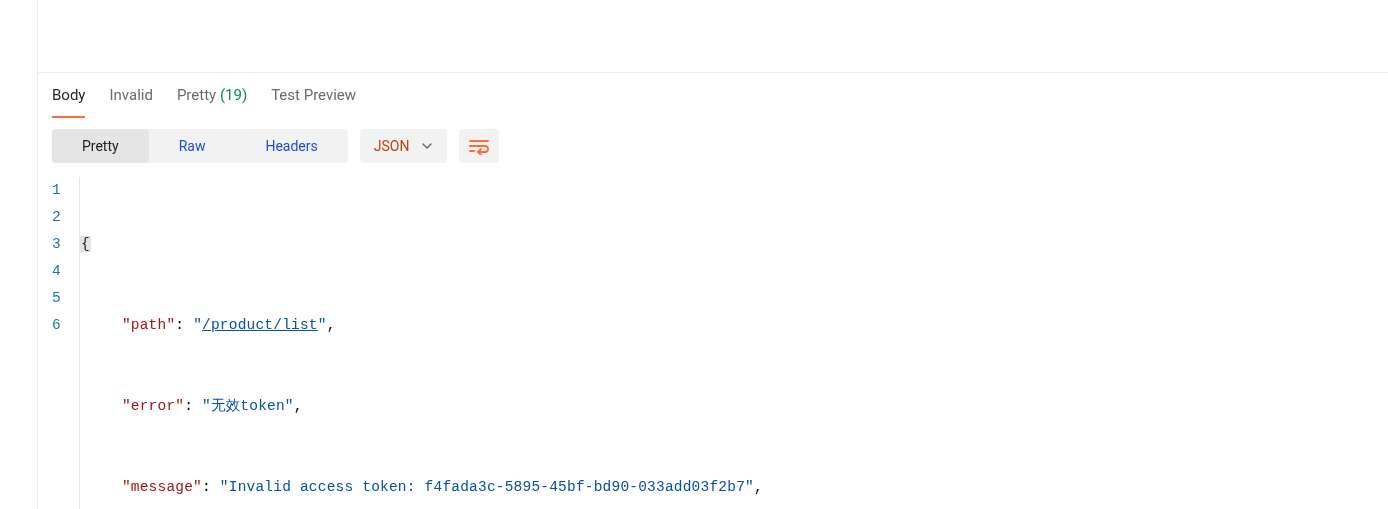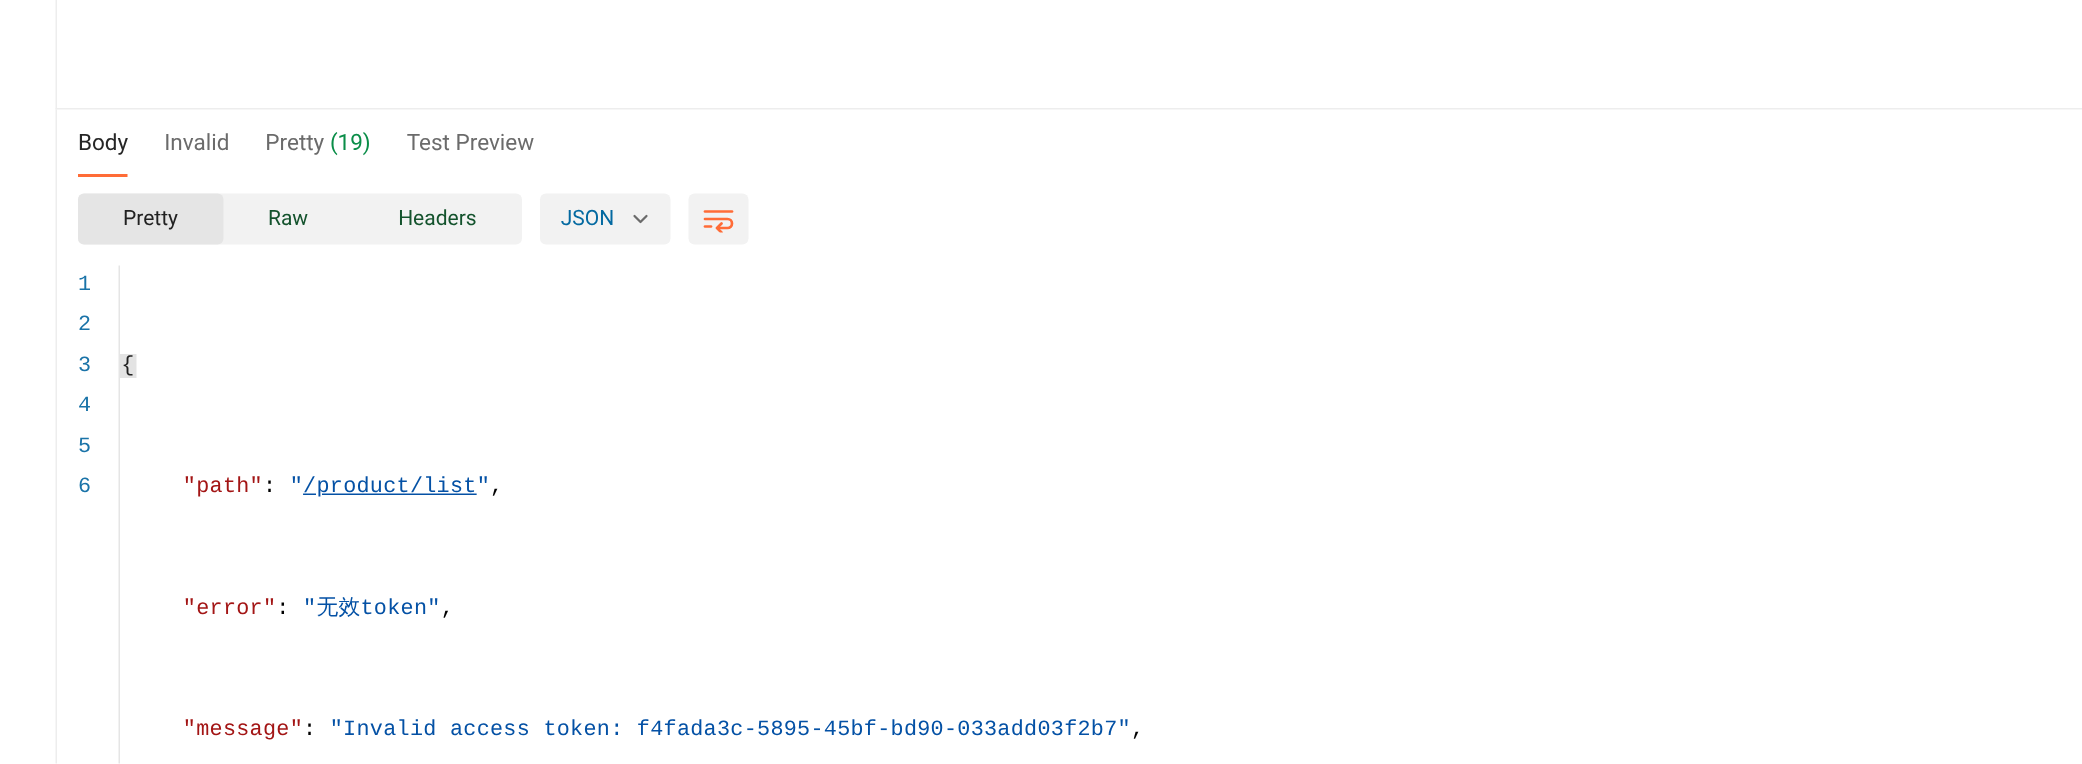--- a/index.html
+++ b/index.html
@@ -58,41 +58,41 @@
     }
     .view-group {
       display: flex;
       background: #f2f2f2;
       border-radius: 4px;
       height: 34px;
       align-items: center;
     }
     .view-btn {
       font-size: 14px;
-      color: #14532d;
+      color: #1d4ed8;
       padding: 0 30px;
       height: 34px;
       line-height: 34px;
       cursor: pointer;
       border-radius: 4px;
     }
     .view-btn.active {
       background: #e5e5e5;
       color: #212121;
     }
     .select-box {
       display: flex;
       align-items: center;
       gap: 12px;
       background: #f2f2f2;
       border-radius: 4px;
       height: 34px;
       padding: 0 14px;
       font-size: 14px;
-      color: #0369a1;
+      color: #c2410c;
       cursor: pointer;
     }
     .chevron {
       width: 12px;
       height: 12px;
       display: inline-flex;
       align-items: center;
       justify-content: center;
     }
     .chevron svg { stroke: #6b6b6b; }

